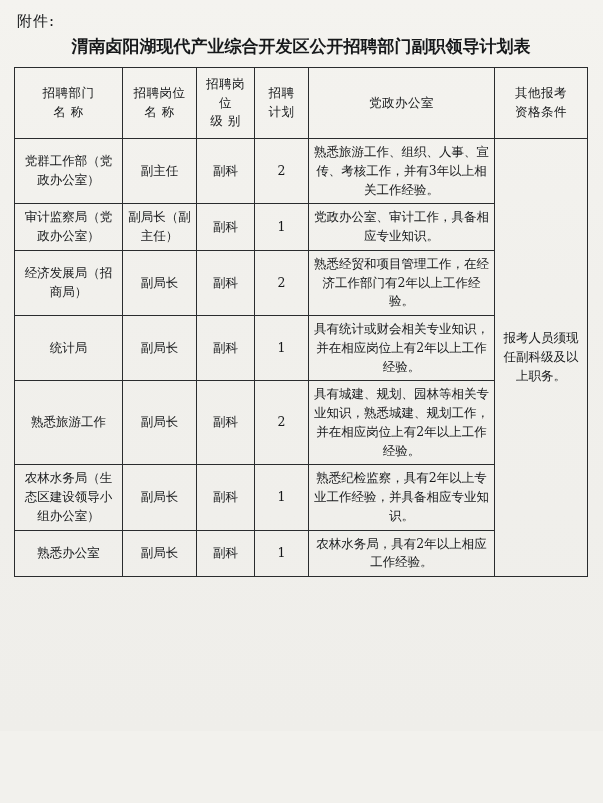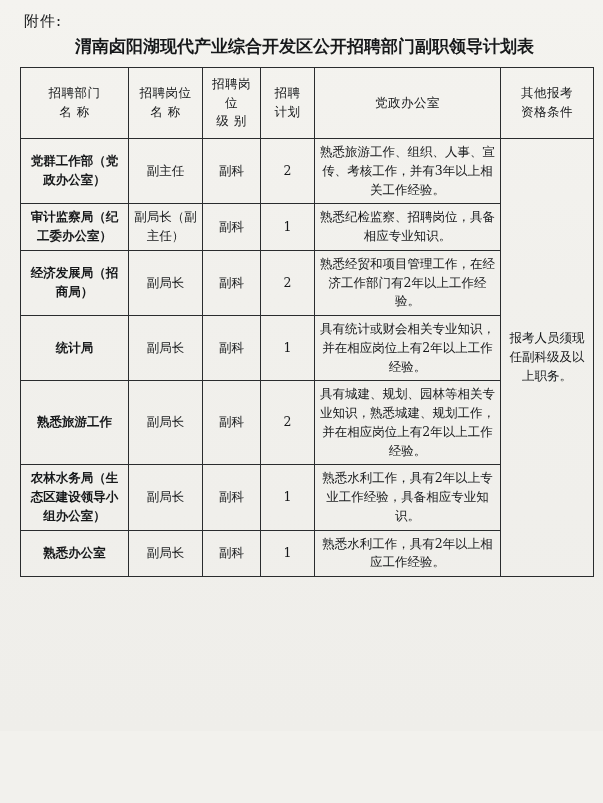--- a/index.html
+++ b/index.html
@@ -12,21 +12,21 @@
     background: #f2f1ed;
     font-family: "DejaVu Serif", "Liberation Serif", serif;
     color: #16181a;
     overflow: hidden;
   }
   .page {
     position: relative;
     width: 603px;
     height: 731px;
     box-sizing: border-box;
-    padding: 10px 14px 0 20px;
+    padding: 10px 14px 0 13px;
     background: linear-gradient(180deg,#f4f3ef 0%, #f1f0ec 40%, #efeeea 100%);
   }
   .attach {
     font-size: 15px;
     letter-spacing: 1px;
     margin: 2px 0 4px 4px;
     font-family: "DejaVu Serif", "Liberation Serif", serif;
   }
   .doc-title {
     text-align: center;
@@ -62,21 +62,20 @@
   .col1 { width: 108px; }
   .col2 { width: 74px; }
   .col3 { width: 58px; }
   .col4 { width: 54px; }
   .col5 { width: 186px; }
   .col6 { width: 93px; }
 
   td.dept {
     font-size: 12.5px;
     line-height: 1.55;
-    font-weight: bold;
   }
   td.cond {
     font-size: 12.5px;
     line-height: 1.62;
     text-align: center;
     padding: 6px 8px;
   }
   td.other {
     font-size: 12.5px;
     line-height: 1.7;
@@ -135,25 +134,25 @@
     <tbody>
       <tr>
         <td class="dept">党群工作部（党政办公室）</td>
         <td>副主任</td>
         <td>副科</td>
         <td class="num">2</td>
         <td class="cond">熟悉旅游工作、组织、人事、宣传、考核工作，并有3年以上相关工作经验。</td>
         <td class="other" rowspan="7">报考人员须现任副科级及以上职务。</td>
       </tr>
       <tr>
-        <td class="dept">审计监察局（纪工委办公室）</td>
+        <td class="dept">审计监察局（党政办公室）</td>
         <td>副局长（副主任）</td>
         <td>副科</td>
         <td class="num">1</td>
-        <td class="cond">熟悉纪检监察、招聘岗位，具备相应专业知识。</td>
+        <td class="cond">党政办公室、审计工作，具备相应专业知识。</td>
       </tr>
       <tr>
         <td class="dept">经济发展局（招商局）</td>
         <td>副局长</td>
         <td>副科</td>
         <td class="num">2</td>
         <td class="cond">熟悉经贸和项目管理工作，在经济工作部门有2年以上工作经验。</td>
       </tr>
       <tr>
         <td class="dept">统计局</td>
@@ -167,25 +166,25 @@
         <td>副局长</td>
         <td>副科</td>
         <td class="num">2</td>
         <td class="cond">具有城建、规划、园林等相关专业知识，熟悉城建、规划工作，并在相应岗位上有2年以上工作经验。</td>
       </tr>
       <tr>
         <td class="dept">农林水务局（生态区建设领导小组办公室）</td>
         <td>副局长</td>
         <td>副科</td>
         <td class="num">1</td>
-        <td class="cond">熟悉水利工作，具有2年以上专业工作经验，具备相应专业知识。</td>
+        <td class="cond">熟悉纪检监察，具有2年以上专业工作经验，并具备相应专业知识。</td>
       </tr>
       <tr>
         <td class="dept">熟悉办公室</td>
         <td>副局长</td>
         <td>副科</td>
         <td class="num">1</td>
-        <td class="cond">熟悉水利工作，具有2年以上相应工作经验。</td>
+        <td class="cond">农林水务局，具有2年以上相应工作经验。</td>
       </tr>
     </tbody>
   </table>
 
 </div>
 
 </body></html>

